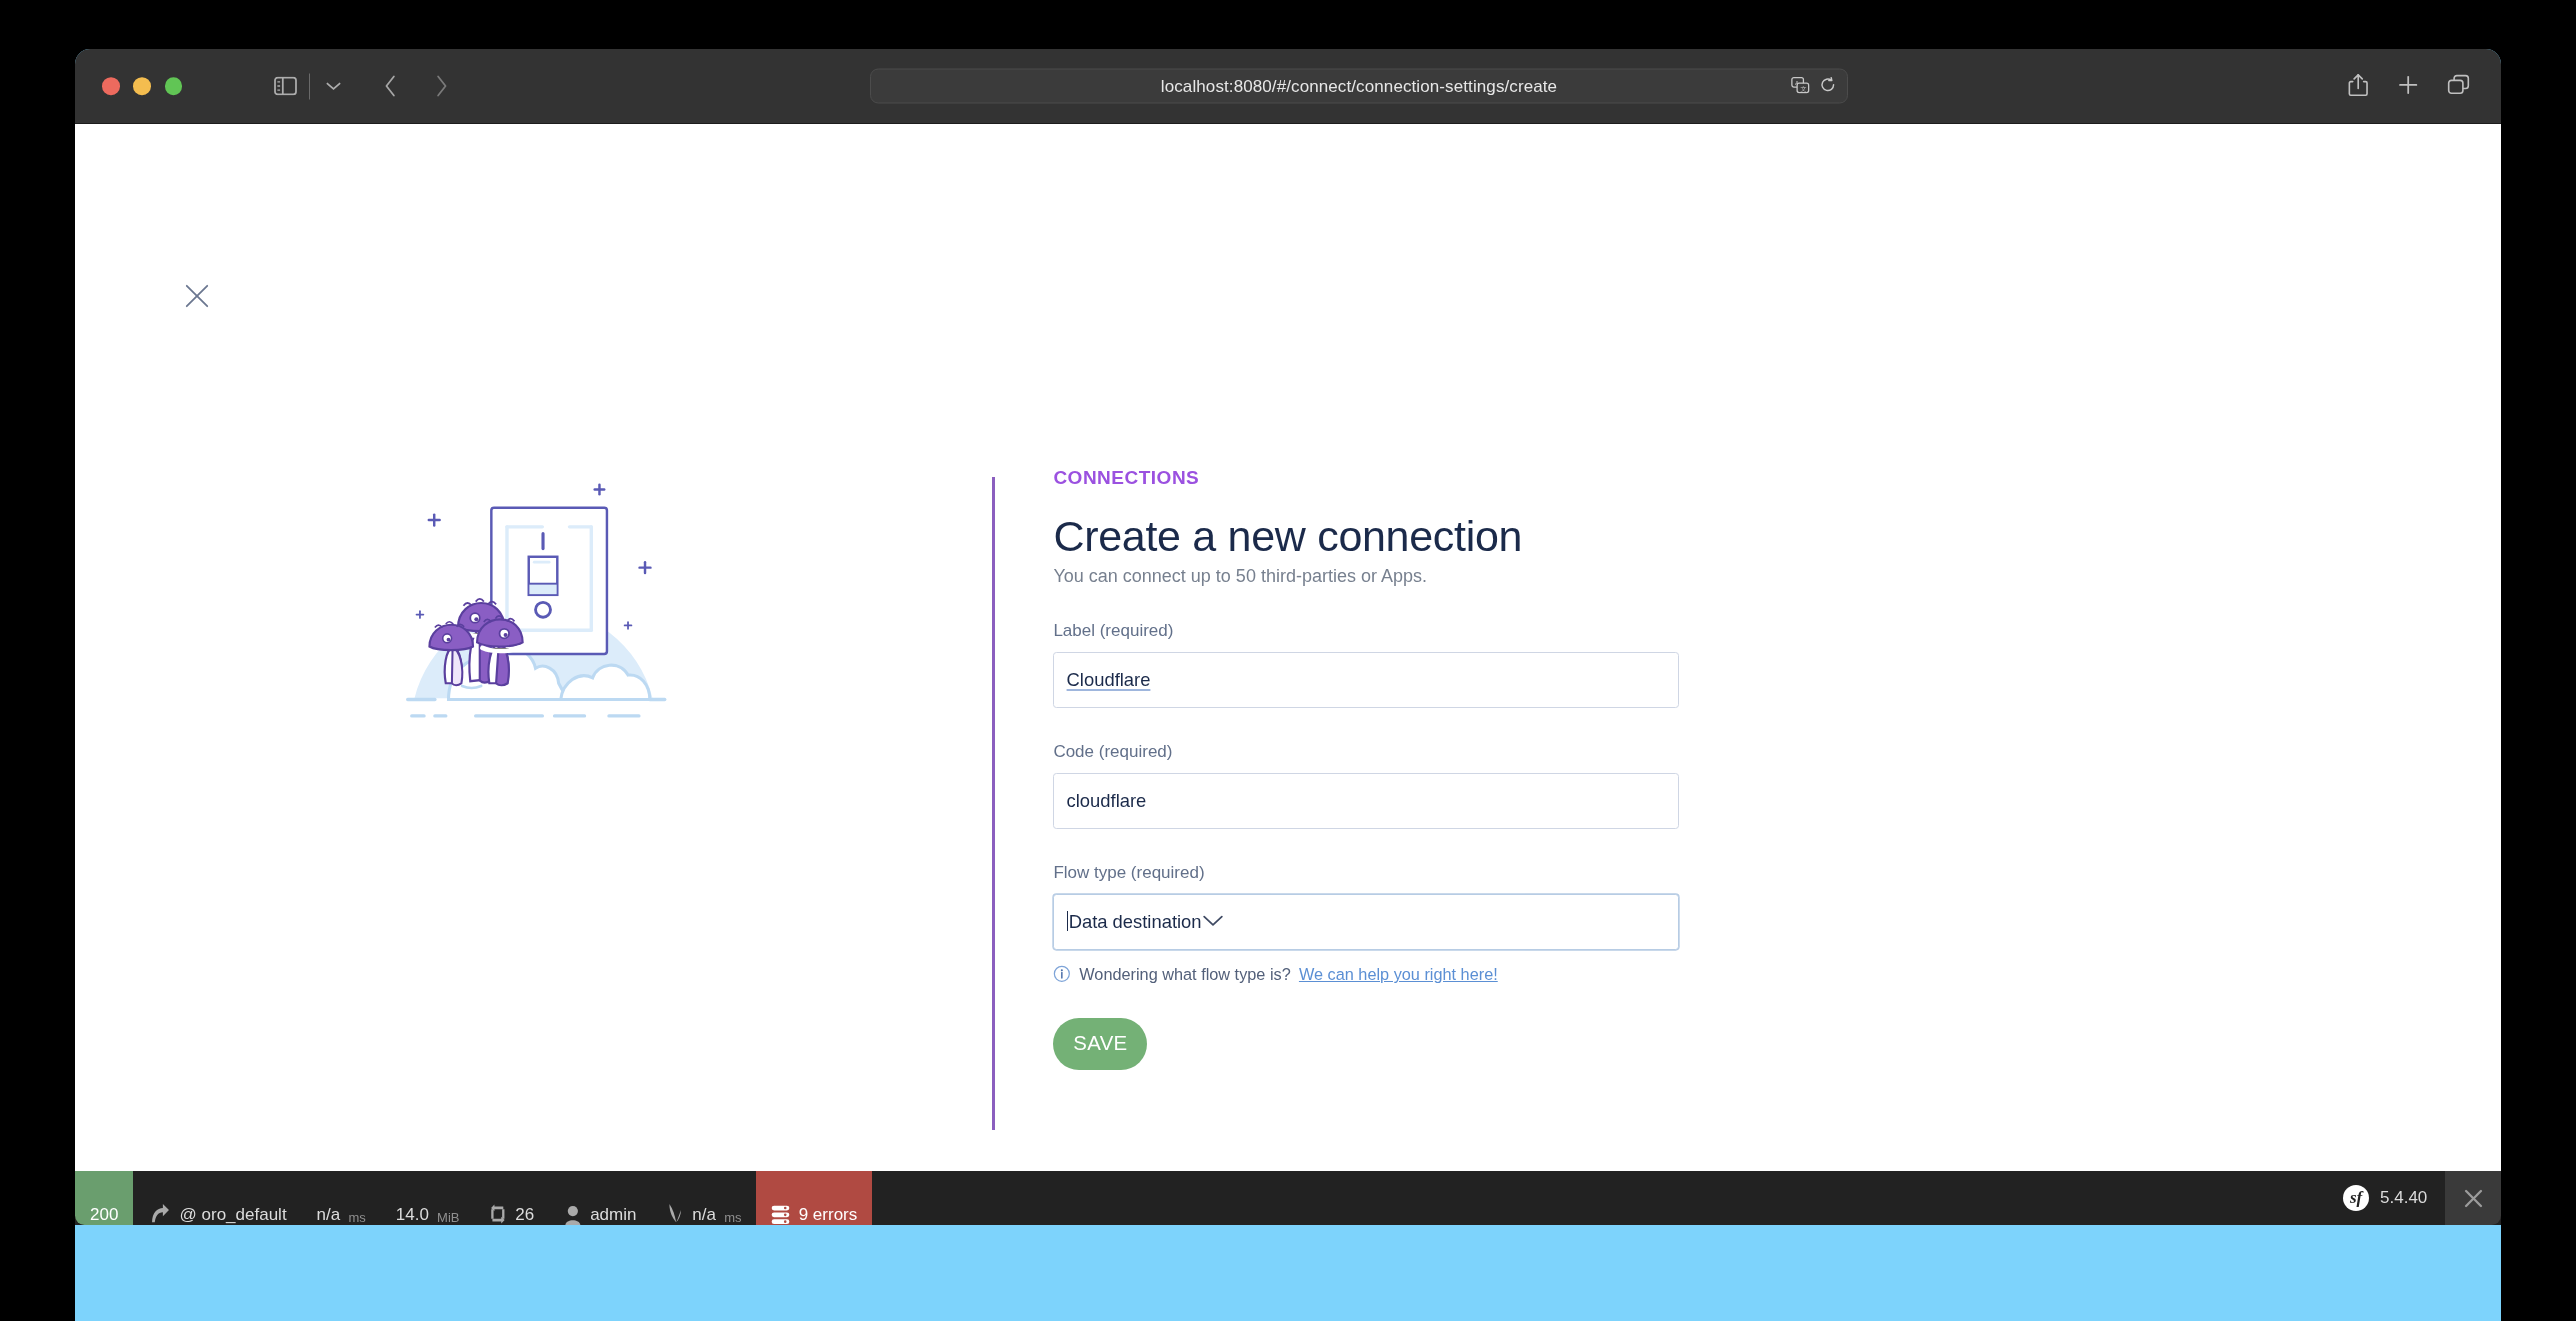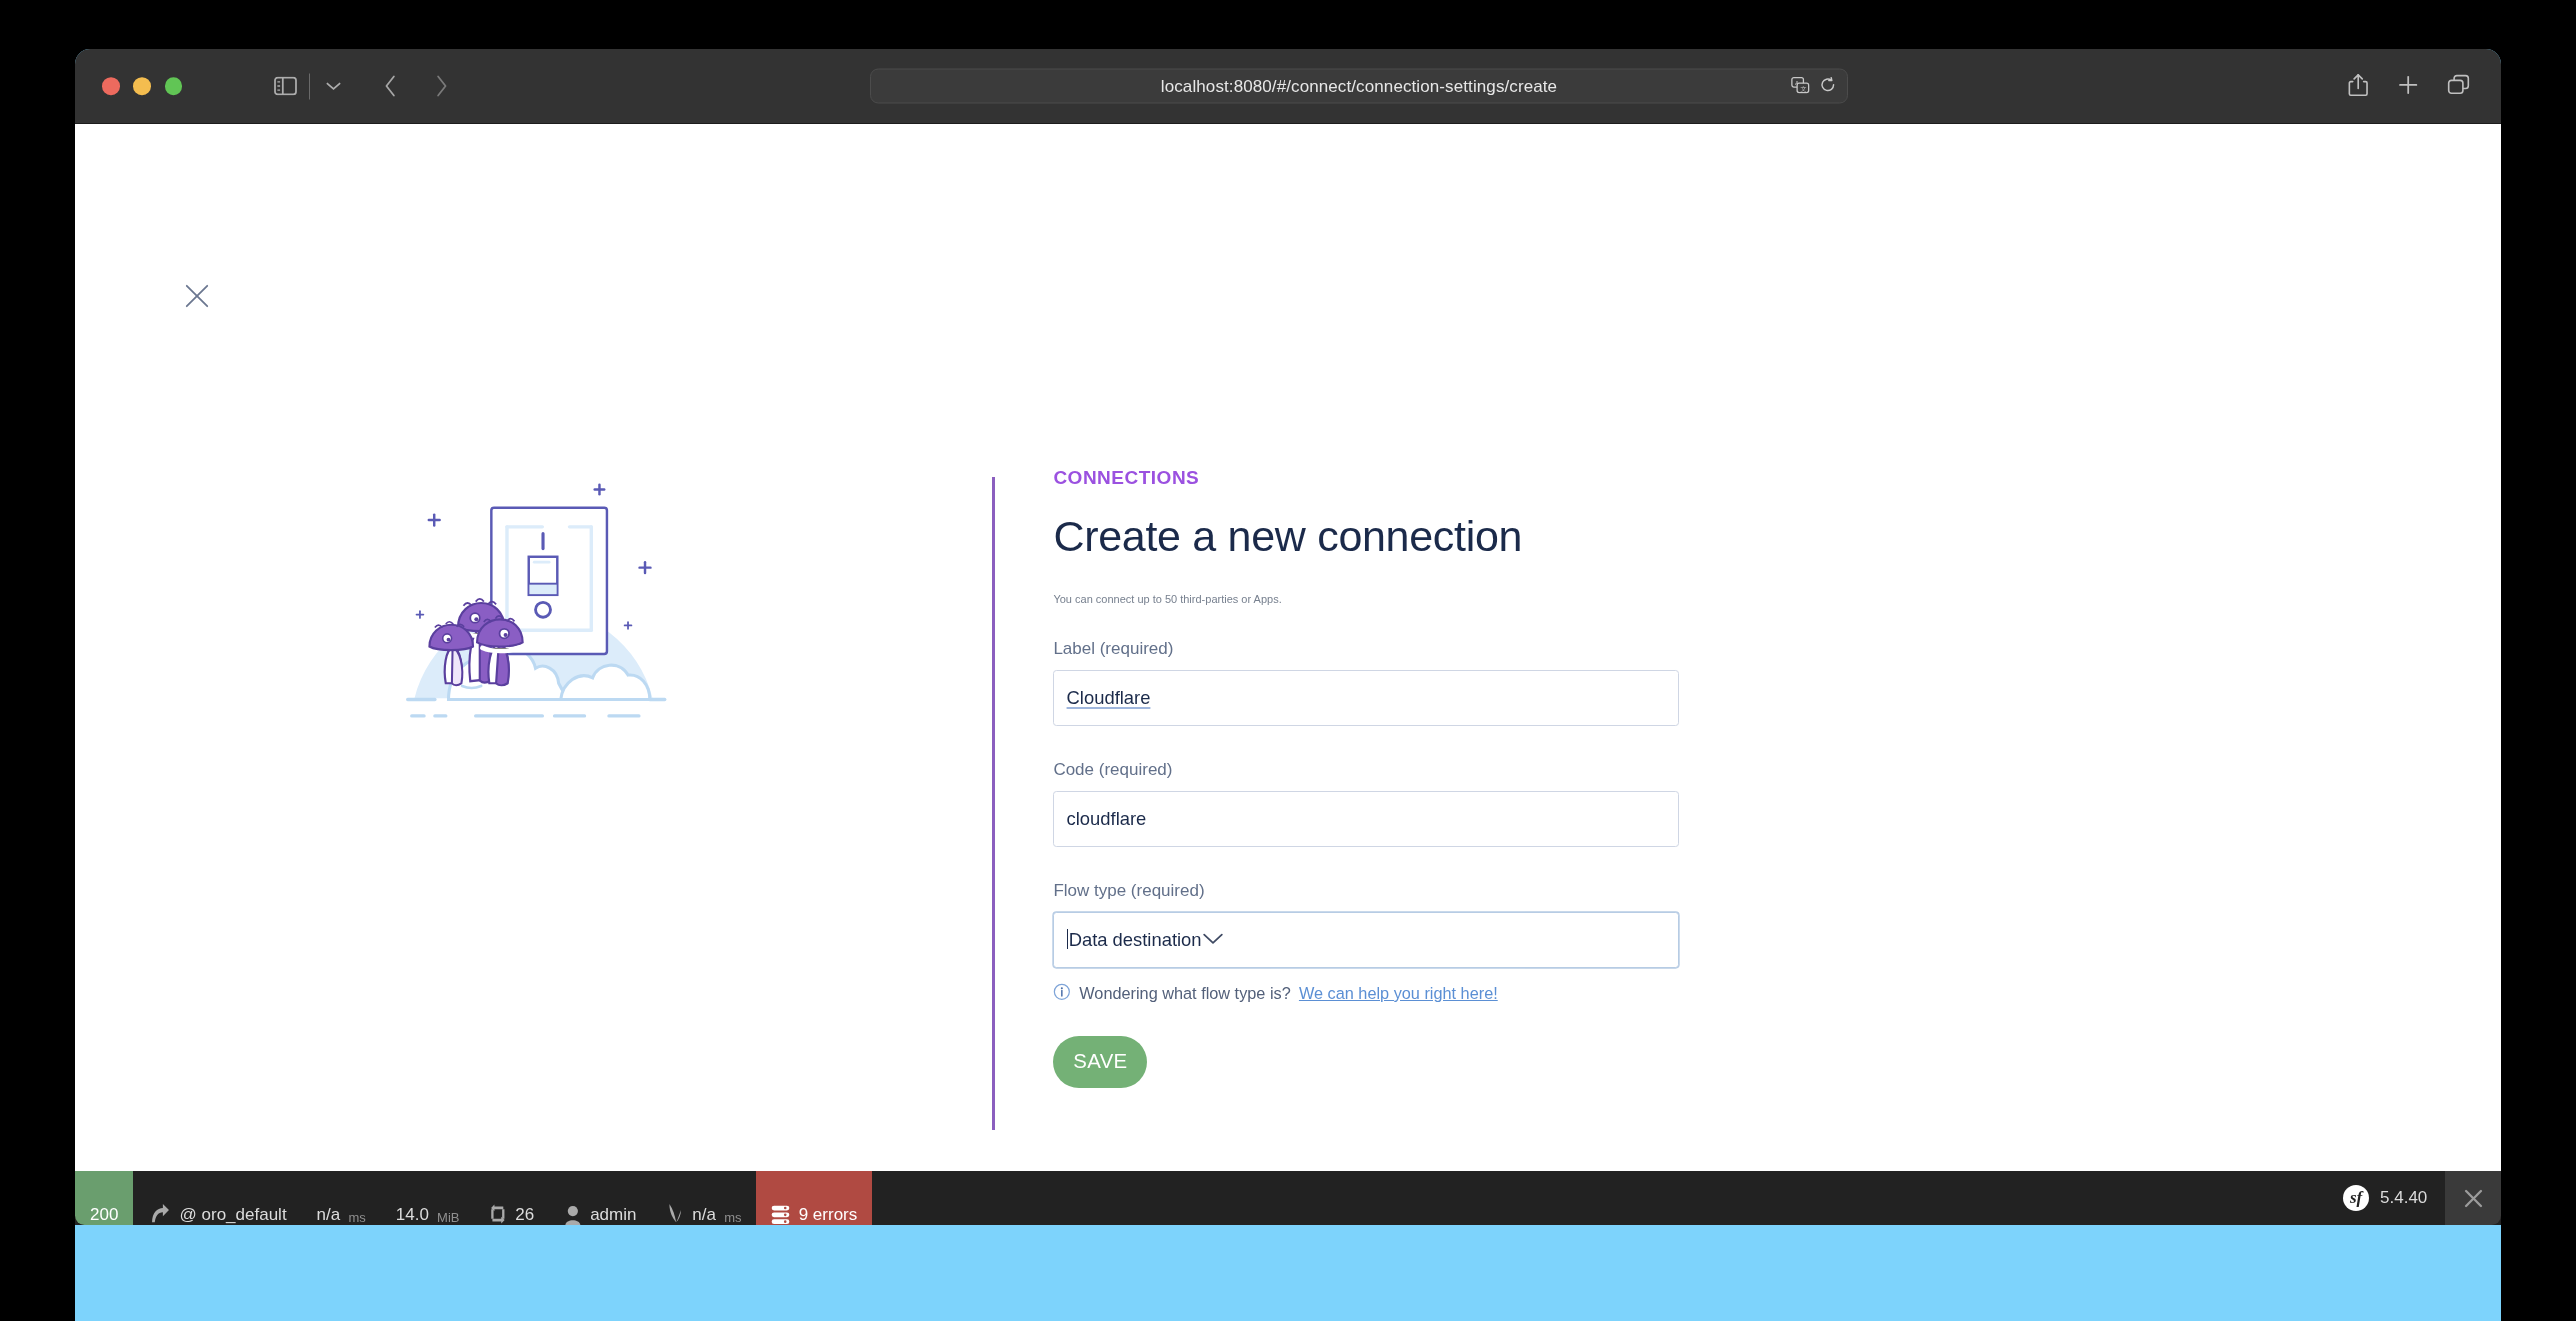--- a/index.html
+++ b/index.html
@@ -134,22 +134,22 @@
   }
   .page-title {
     color: #1b2a4a;
     font-size: 43px;
     font-weight: 400;
     margin-top: 23px;
     letter-spacing: -0.3px;
   }
   .page-sub {
     color: #77808f;
-    font-size: 11px;
-    margin-top: 32px;
+    font-size: 18px;
+    margin-top: 5px;
   }
 
   .field { margin-top: 34px; }
   .field-label {
     color: #62708a;
     font-size: 17px;
     margin-bottom: 11px;
   }
   .field-input {
     width: 626px;
@@ -178,21 +178,21 @@
   }
   .caret {
     display: inline-block;
     width: 1.4px; height: 20.4px;
     background: #1b2a4a;
     margin-right: 0.7px;
     vertical-align: -3.4px;
   }
 
   .hint-row {
-    display: flex; align-items: flex-end; gap: 8.2px;
+    display: flex; align-items: center; gap: 8.2px;
     margin-top: 15px;
   }
   .hint-text { color: #53607a; font-size: 16.3px; }
   .hint-link { color: #5b8fd4; font-size: 16.3px; }
 
   .save-btn {
     margin-top: 33px;
     width: 94px; height: 52px;
     background: #74b176;
     border: none;

